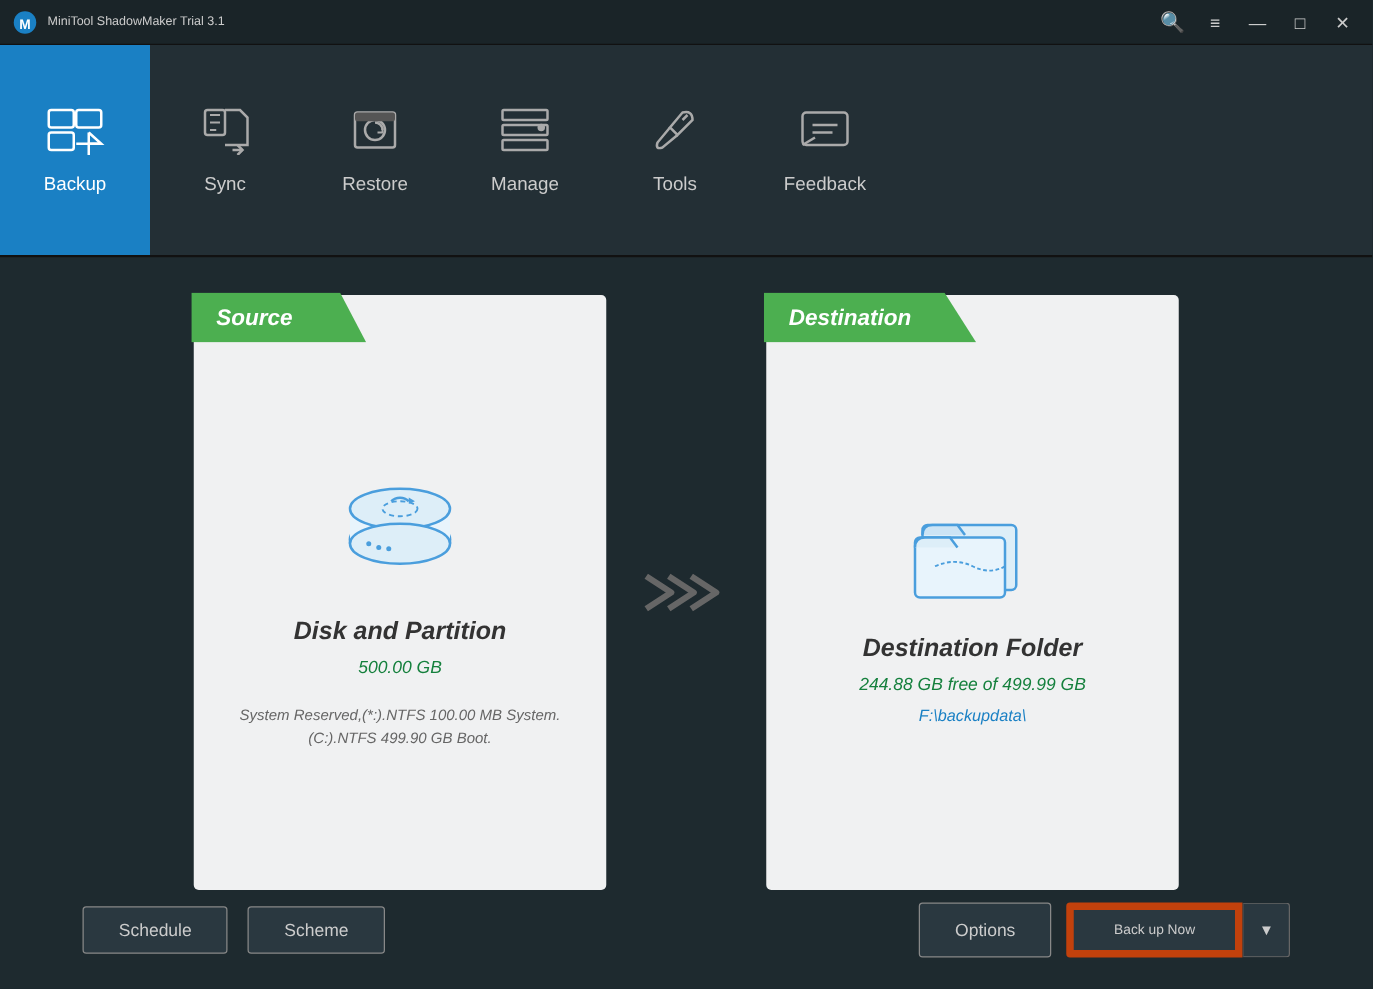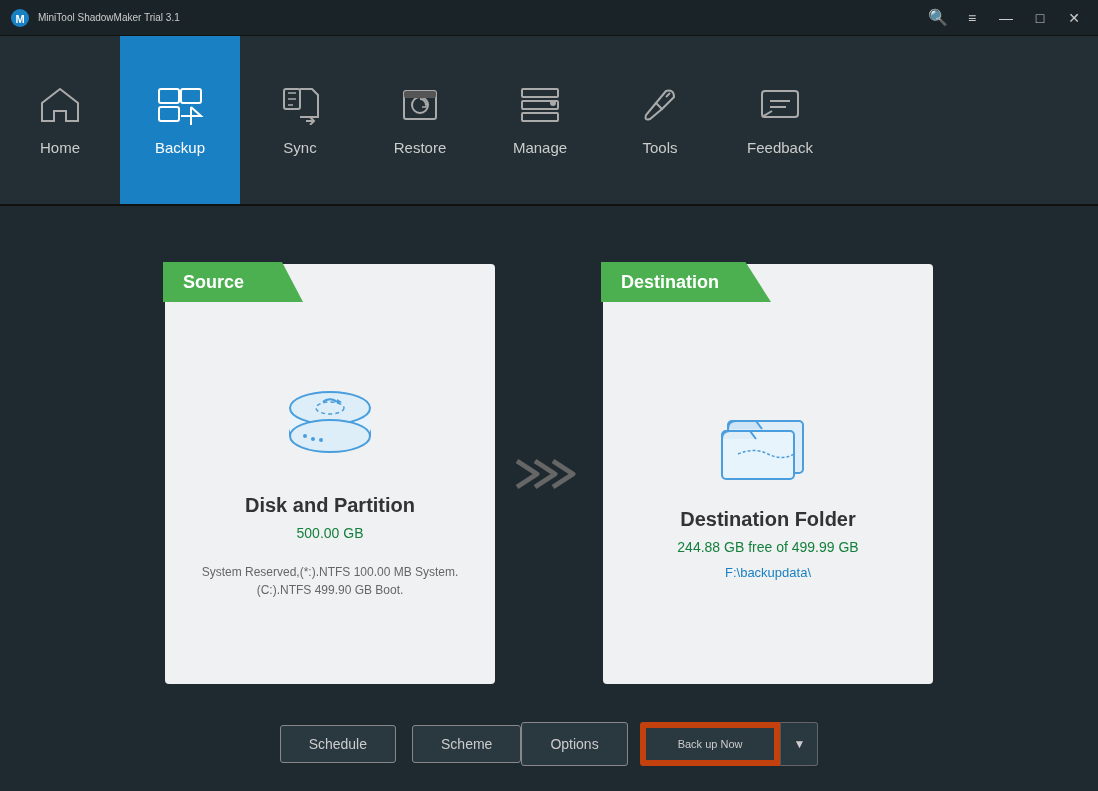--- a/index.html
+++ b/index.html
@@ -86,24 +86,24 @@
       padding: 30px 50px 20px;
       height: calc(791px - 36px - 170px);
       display: flex;
       flex-direction: column;
       justify-content: space-between;
     }
 
     
     .cards-row {
       display: flex;
-      align-items: center;
-      justify-content: center;
-      gap: 4px;
+      justify-content: center;
+      gap: 14px;
       flex: 1;
+      font-style: italic;
     }
 
     .card {
       background: #f0f1f2;
       border-radius: 4px;
       width: 330px;
       min-height: 420px;
       position: relative;
       overflow: visible;
       display: flex;
@@ -172,21 +172,21 @@
       justify-content: center;
       width: 100px;
       color: #555;
       font-size: 36px;
       flex-shrink: 0;
     }
 
     
     .bottom-bar {
       display: flex;
-      justify-content: center;
+      justify-content: space-between;
       align-items: center;
       padding: 10px 16px 5px;
     }
 
     .btn-group-left { display: flex; gap: 16px; }
     .btn-group-right { display: flex; gap: 0; }
 
     .btn {
       padding: 10px 28px;
       font-size: 14px;
@@ -233,28 +233,20 @@
     <div class="win-btn" style="font-size:16px;">🔍</div>
     <div class="win-btn">≡</div>
     <div class="win-btn">—</div>
     <div class="win-btn">□</div>
     <div class="win-btn close">✕</div>
   </div>
 </div>
 
 <div id="nav-bar">
 
-  <div class="nav-item">
-    <div class="nav-icon">
-      <svg width="44" height="40" viewBox="0 0 44 40" fill="none">
-        <path d="M22 4L4 18v18h12V26h12v10h12V18L22 4z" stroke="#aaa" stroke-width="2" fill="none"></path>
-      </svg>
-    </div>
-    <span class="nav-label">Home</span>
-  </div>
 
   <div class="nav-item active">
     <div class="nav-icon">
       <svg width="50" height="40" viewBox="0 0 50 40" fill="none">
         <rect x="4" y="4" width="20" height="14" rx="2" stroke="white" stroke-width="2" fill="none"></rect>
         <rect x="4" y="22" width="20" height="14" rx="2" stroke="white" stroke-width="2" fill="none"></rect>
         <rect x="26" y="4" width="20" height="14" rx="2" stroke="white" stroke-width="2" fill="none"></rect>
         <path d="M36 22 L46 31 L36 31" stroke="white" stroke-width="2" fill="none"></path>
         <path d="M46 31 L26 31" stroke="white" stroke-width="2"></path>
         <path d="M36 40 L36 22" stroke="white" stroke-width="2"></path>

